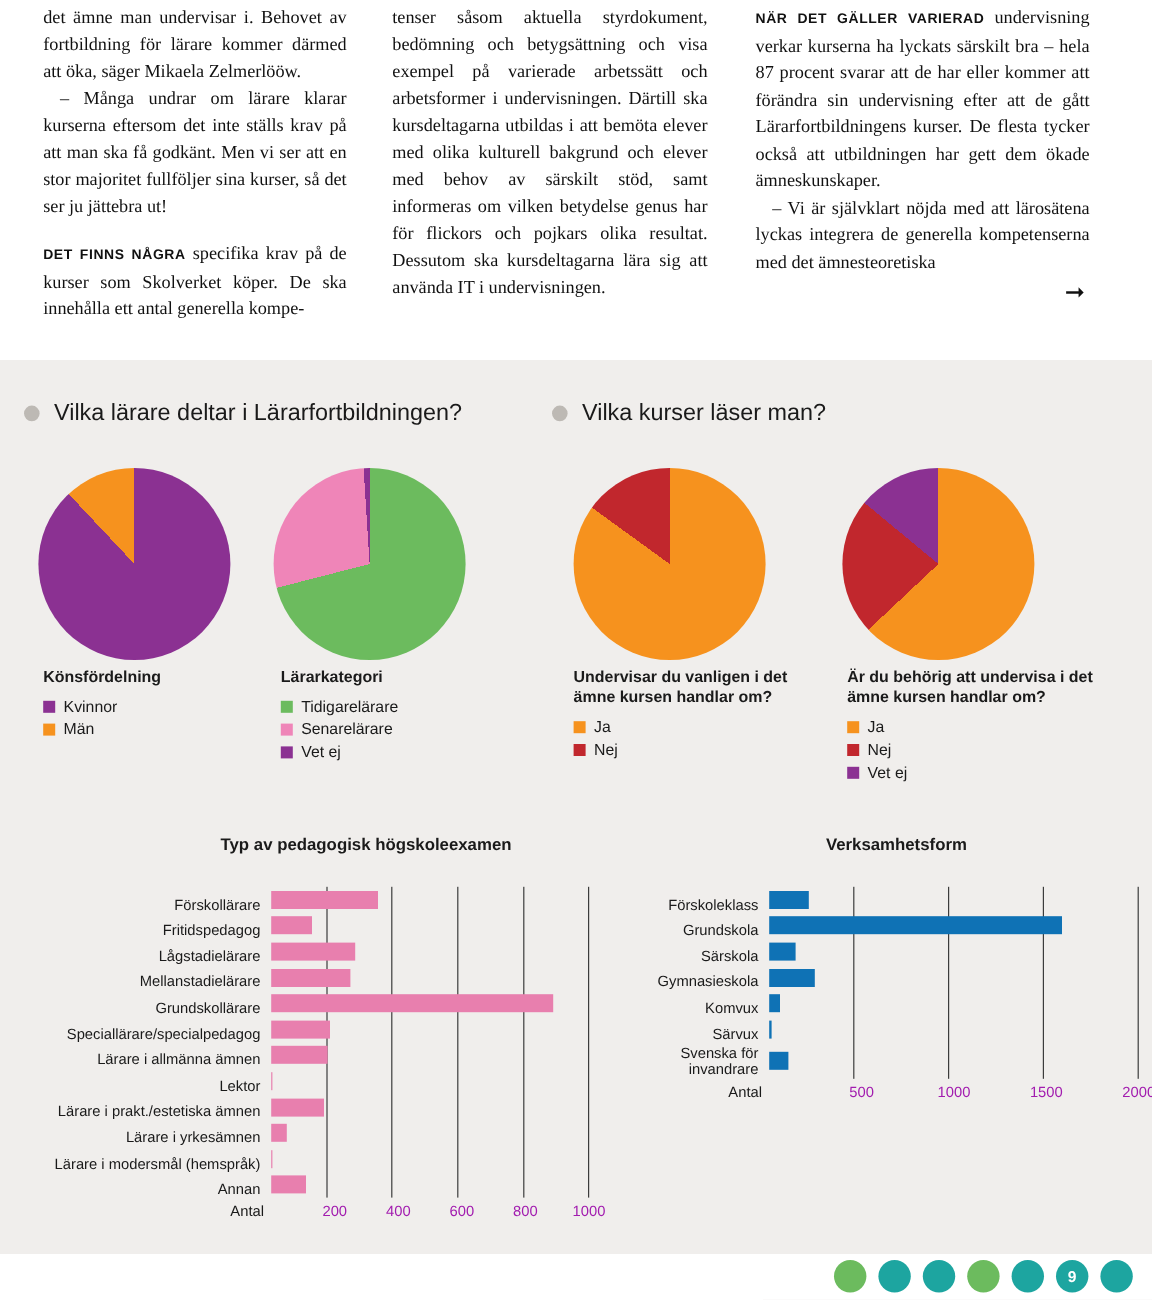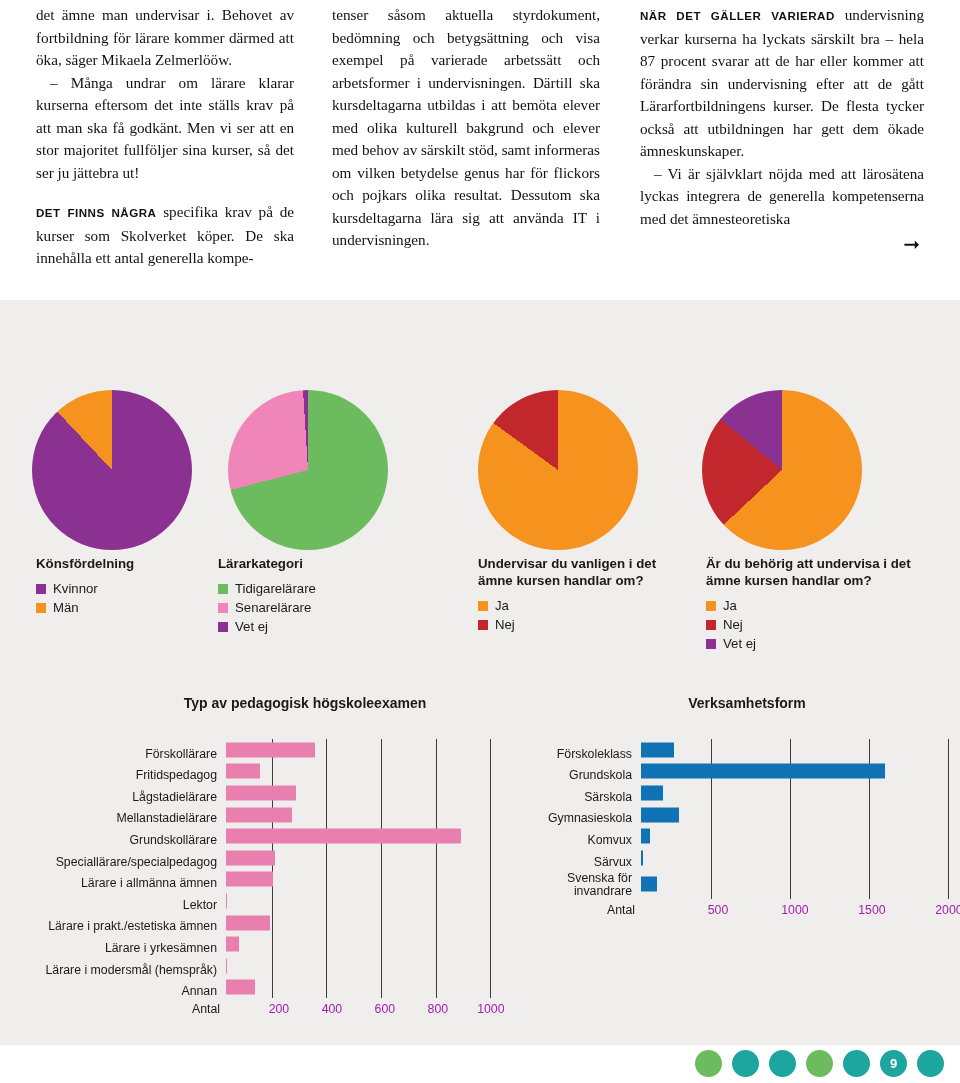--- a/index.html
+++ b/index.html
@@ -7,21 +7,21 @@
     width:960px;height:1083px;
     background:#ffffff;
     font-family:"Liberation Sans", sans-serif;
     overflow:hidden;
     position:relative;
   }
   
   .article{
     display:flex;
     gap:0;
-    padding:0 0 0 0;
+    padding:0 16px 0 0;
     height:300px;
     box-sizing:border-box;
   }
   .col{
     font-family:"Liberation Serif", serif;
     font-size:15.2px;
     line-height:22.5px;
     text-align:justify;
     color:#111;
     padding-top:4px;
@@ -75,21 +75,21 @@
   .pies{position:absolute;left:0;top:90px;width:960px;height:160px;}
   .pie{position:absolute;width:160px;height:160px;border-radius:50%;}
   .pie.p1{left:32px;}
   .pie.p2{left:228px;}
   .pie.p3{left:478px;}
   .pie.p4{left:702px;}
 
   .legends{position:absolute;left:0;top:255px;width:960px;}
   .legend{position:absolute;}
   .legend.l1{left:36px;width:180px;}
-  .legend.l2{left:218px;width:230px;}
+  .legend.l2{left:234px;width:230px;}
   .legend.l3{left:478px;width:210px;}
   .legend.l4{left:706px;width:240px;}
   .legend .ltitle{
     font-size:13.3px;font-weight:bold;color:#1a1a1a;
     line-height:17px;margin-bottom:7px;
   }
   .legend .litem{
     display:flex;align-items:center;gap:7px;
     font-size:13.2px;color:#1a1a1a;line-height:19px;
   }
@@ -162,20 +162,30 @@
   <div class="col c3">
     <p><span class="lead">NÄR DET GÄLLER VARIERAD</span><span> undervisning verkar kurserna ha lyckats särskilt bra – hela 87 procent svarar att de har eller kommer att förändra sin undervisning efter att de gått Lärarfortbildningens kurser. De flesta tycker också att utbildningen har gett dem ökade ämneskunskaper.</span></p>
     <p class="indent">– Vi är självklart nöjda med att lärosätena lyckas integrera de generella kompetenserna med det ämnesteoretiska</p>
     <div class="arrow">➞</div>
   </div>
 </div>
 
 <div class="panel">
  <div class="panel-inner">
 
+  <div class="headers">
+    <div class="hdr h1">
+      <span class="bullet"></span>
+      <span>Vilka lärare deltar i Lärarfortbildningen?</span>
+    </div>
+    <div class="hdr h2">
+      <span class="bullet"></span>
+      <span>Vilka kurser läser man?</span>
+    </div>
+  </div>
 
   <div class="pies">
     <div class="pie p1" id="pie0" style="background: conic-gradient(from 316.8deg, rgb(246, 146, 30) 0deg, rgb(246, 146, 30) 43.2deg, rgb(139, 49, 146) 43.2deg, rgb(139, 49, 146) 360deg);"></div>
     <div class="pie p2" id="pie1" style="background: conic-gradient(rgb(108, 187, 94) 0deg, rgb(108, 187, 94) 255.6deg, rgb(239, 133, 184) 255.6deg, rgb(239, 133, 184) 356.4deg, rgb(139, 49, 146) 356.4deg, rgb(139, 49, 146) 360deg);"></div>
     <div class="pie p3" id="pie2" style="background: conic-gradient(from 306deg, rgb(193, 39, 45) 0deg, rgb(193, 39, 45) 54deg, rgb(246, 146, 30) 54deg, rgb(246, 146, 30) 360deg);"></div>
     <div class="pie p4" id="pie3" style="background: conic-gradient(rgb(246, 146, 30) 0deg, rgb(246, 146, 30) 226.8deg, rgb(193, 39, 45) 226.8deg, rgb(193, 39, 45) 309.6deg, rgb(139, 49, 146) 309.6deg, rgb(139, 49, 146) 360deg);"></div>
   </div>
 
   <div class="legends">
     <div class="legend l1">

